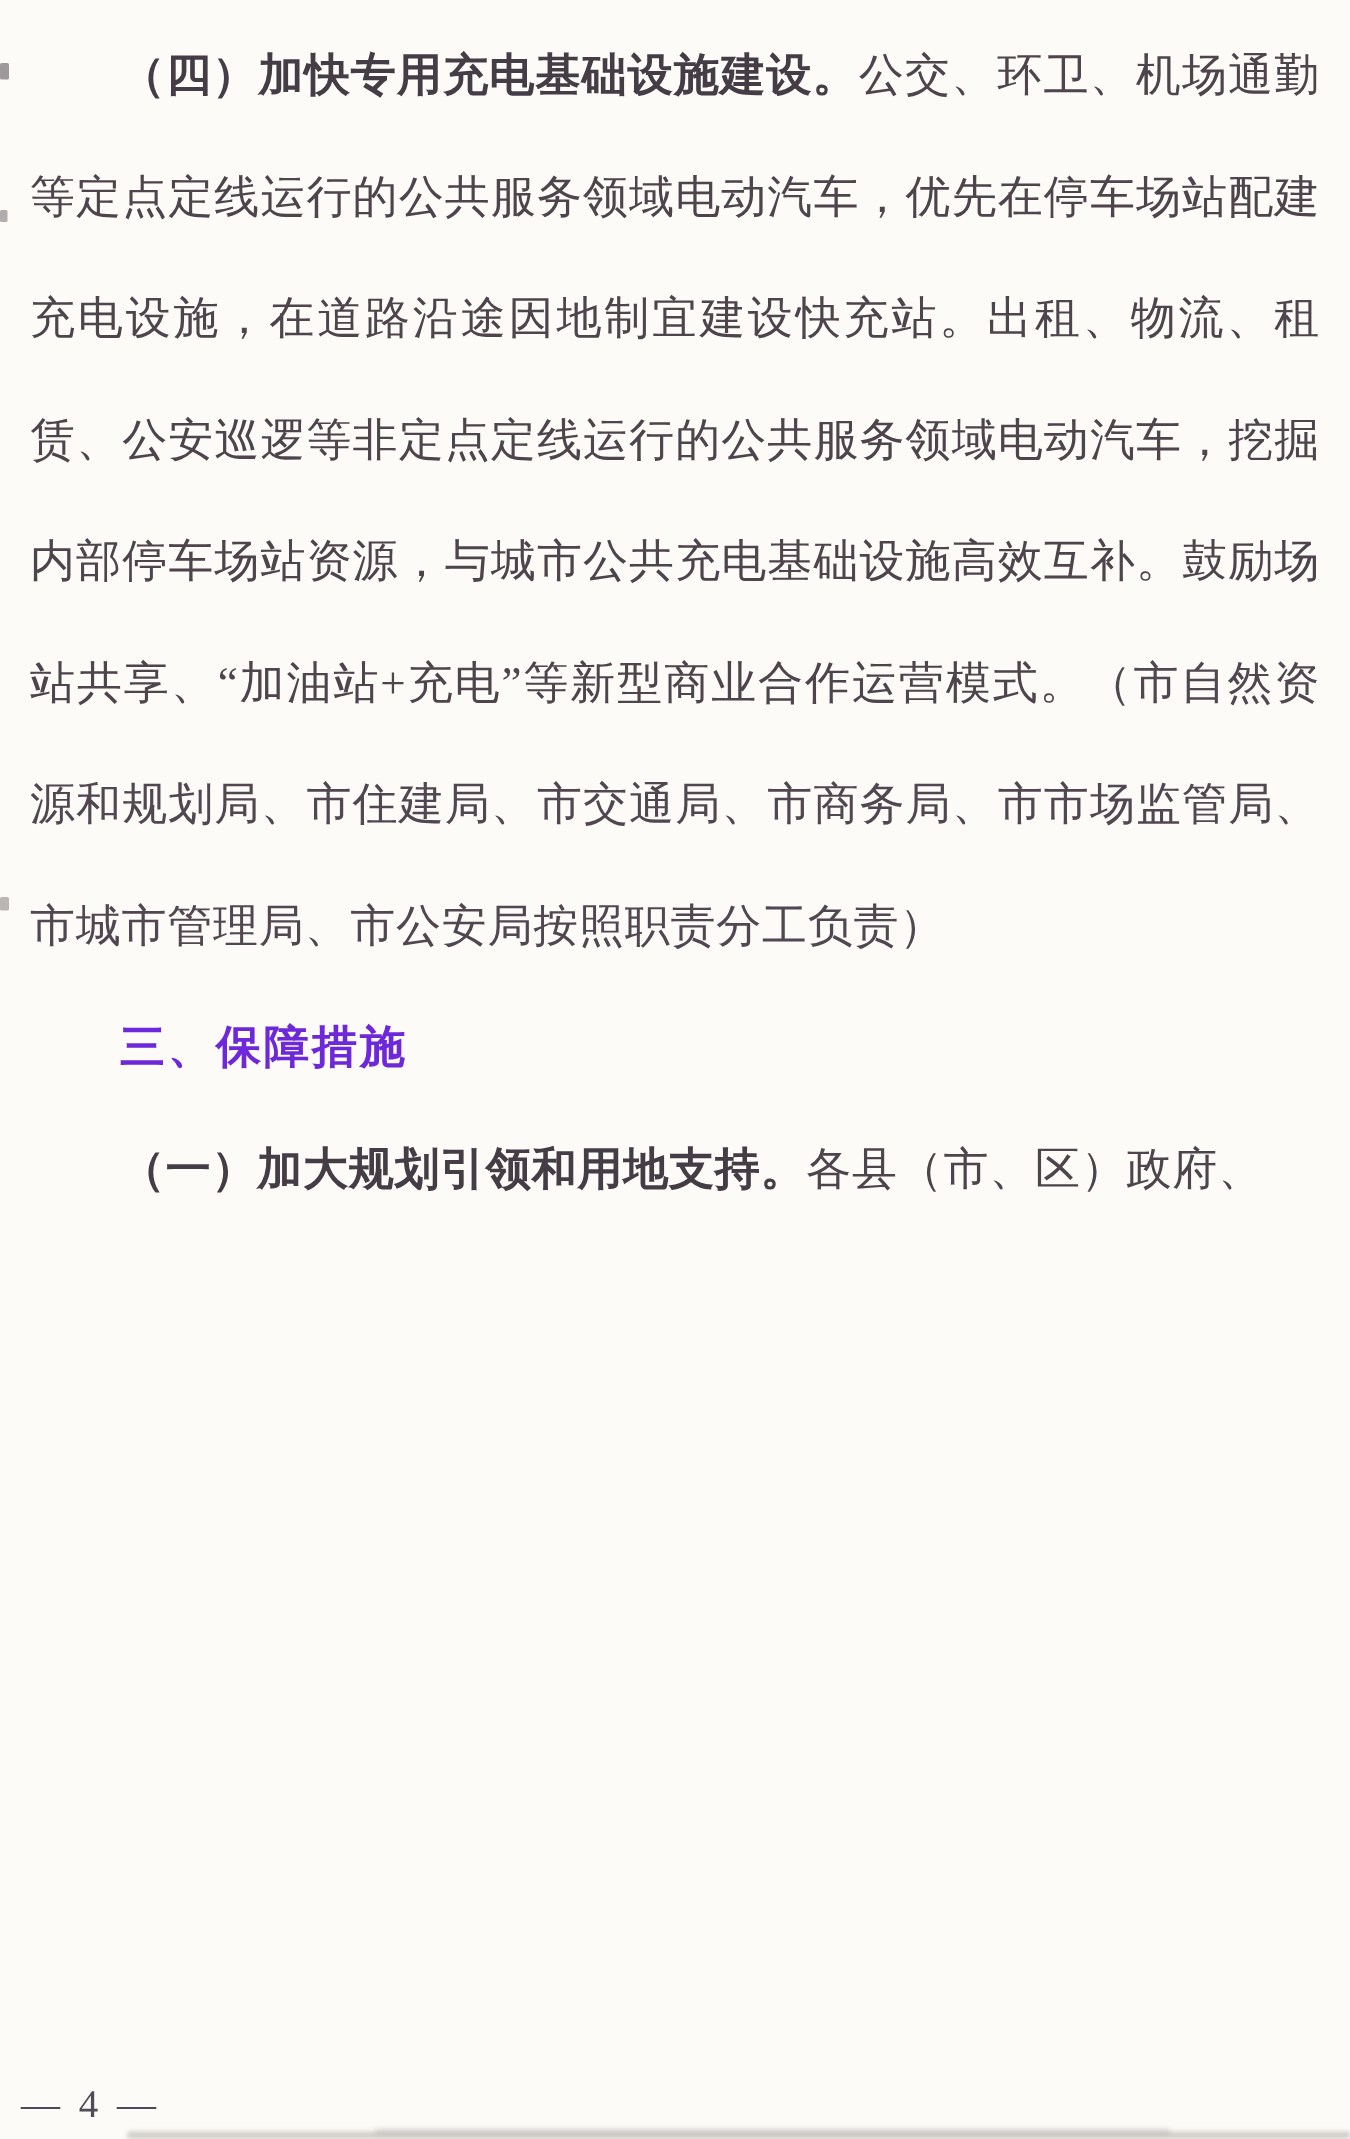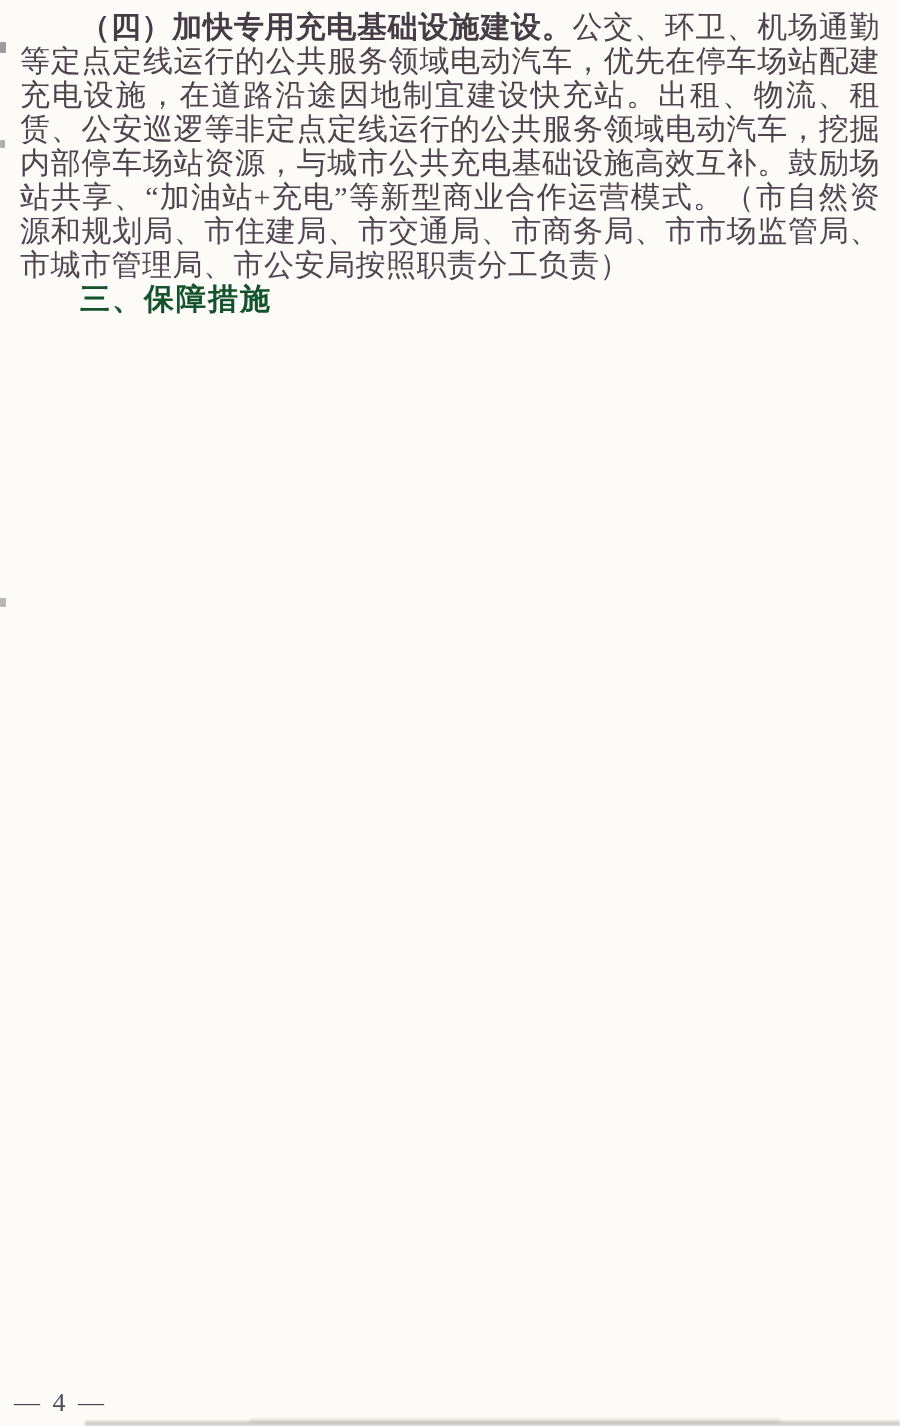--- a/index.html
+++ b/index.html
@@ -18,37 +18,37 @@
   }
   .content {
     position: absolute;
     top: 10px;
     left: 20px;
     width: 860px;
   }
   .para {
     margin: 0;
     font-size: 30px;
-    line-height: 34px;
+    line-height: 81px;
     text-align: justify;
     text-indent: 2em;
     color: #4e444c;
     letter-spacing: 0.5px;
   }
   .lead {
     font-weight: 700;
     color: #453d45;
   }
   .kai {
     color: #514750;
   }
   .heading-hei {
     font-family: Liberation Sans, sans-serif;
     font-weight: 700;
-    color: #14532d;
+    color: #6d28d9;
     letter-spacing: 2px;
   }
   .page-number {
     position: absolute;
     left: 14px;
     bottom: 8px;
     font-size: 26px;
     letter-spacing: 3px;
     color: #4f4c58;
     font-family: "Liberation Serif", "DejaVu Serif", serif;
@@ -86,20 +86,21 @@
 
 <div class="page">
   <div class="content">
 
     <p class="para"><span class="lead">（四）加快专用充电基础设施建设。</span><span>公交、环卫、机场通勤等定点定线运行的公共服务领域电动汽车，优先在停车场站配建充电设施，在道路沿途因地制宜建设快充站。出租、物流、租赁、公安巡逻等非定点定线运行的公共服务领域电动汽车，挖掘内部停车场站资源，与城市公共充电基础设施高效互补。鼓励场站共享、“加油站+充电”等新型商业合作运营模式。</span><span class="kai">（市自然资源和规划局、市住建局、市交通局、市商务局、市市场监管局、市城市管理局、市公安局按照职责分工负责）</span></p>
 
 
 
     <p class="para heading-hei"><span>三、保障措施</span></p>
 
+    <p class="para"><span class="lead">（一）加大规划引领和用地支持。</span><span>各县（市、区）政府、</span></p>
 
   </div>
 
   <div class="page-number">— 4 —</div>
 
   <div class="scan-smudge-bottom"></div>
   <div class="scan-smudge-bottom2"></div>
   <div class="speck speck-1"></div>
   <div class="speck speck-2"></div>
   <div class="speck speck-3"></div>

